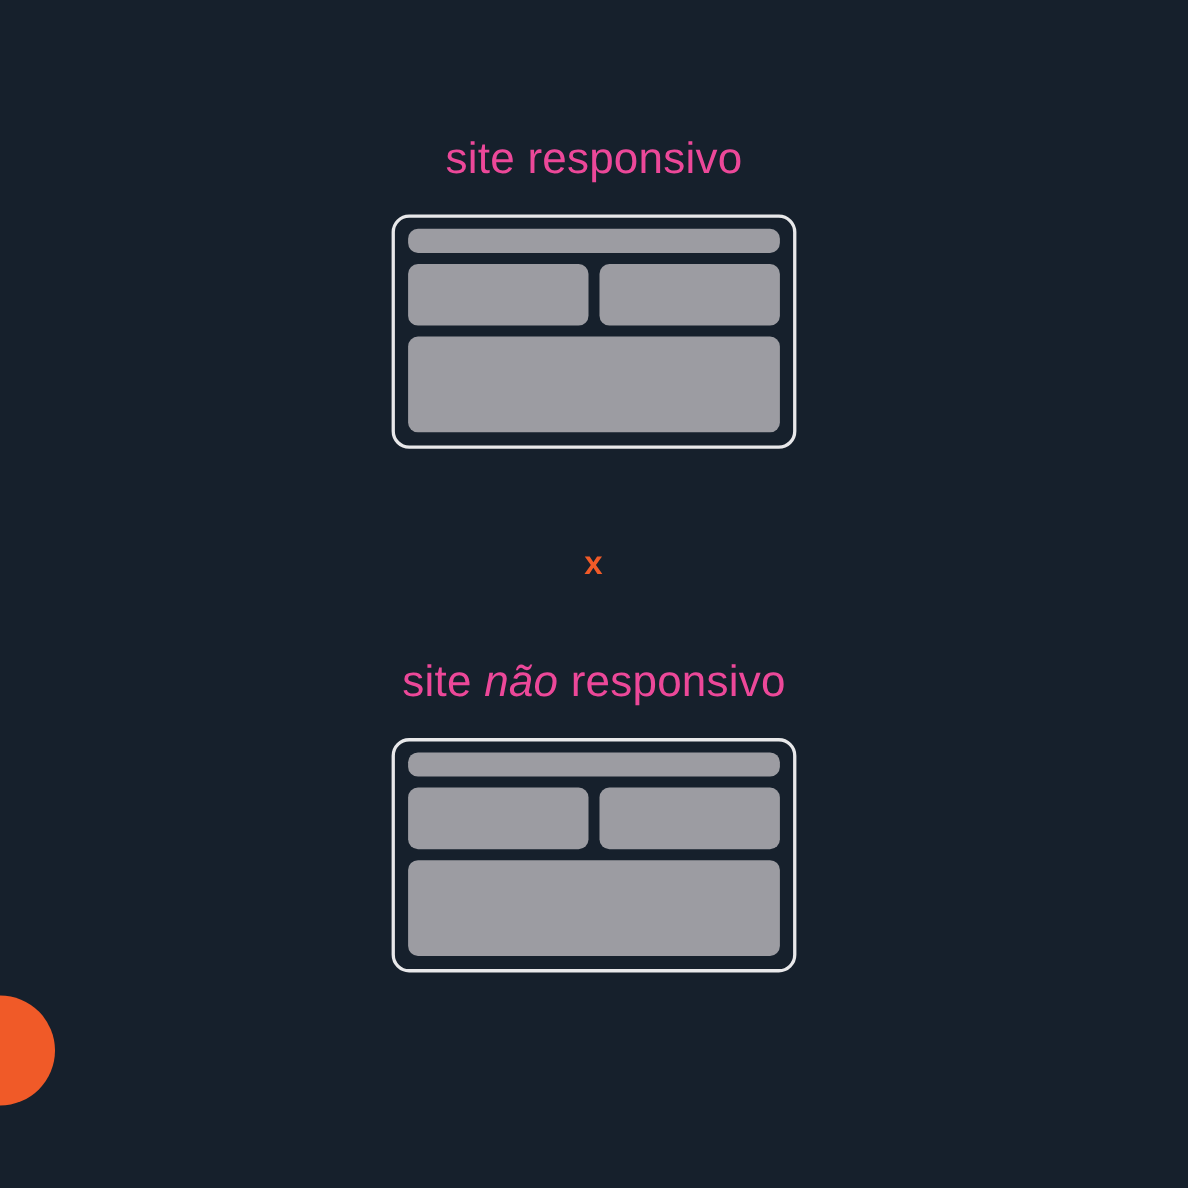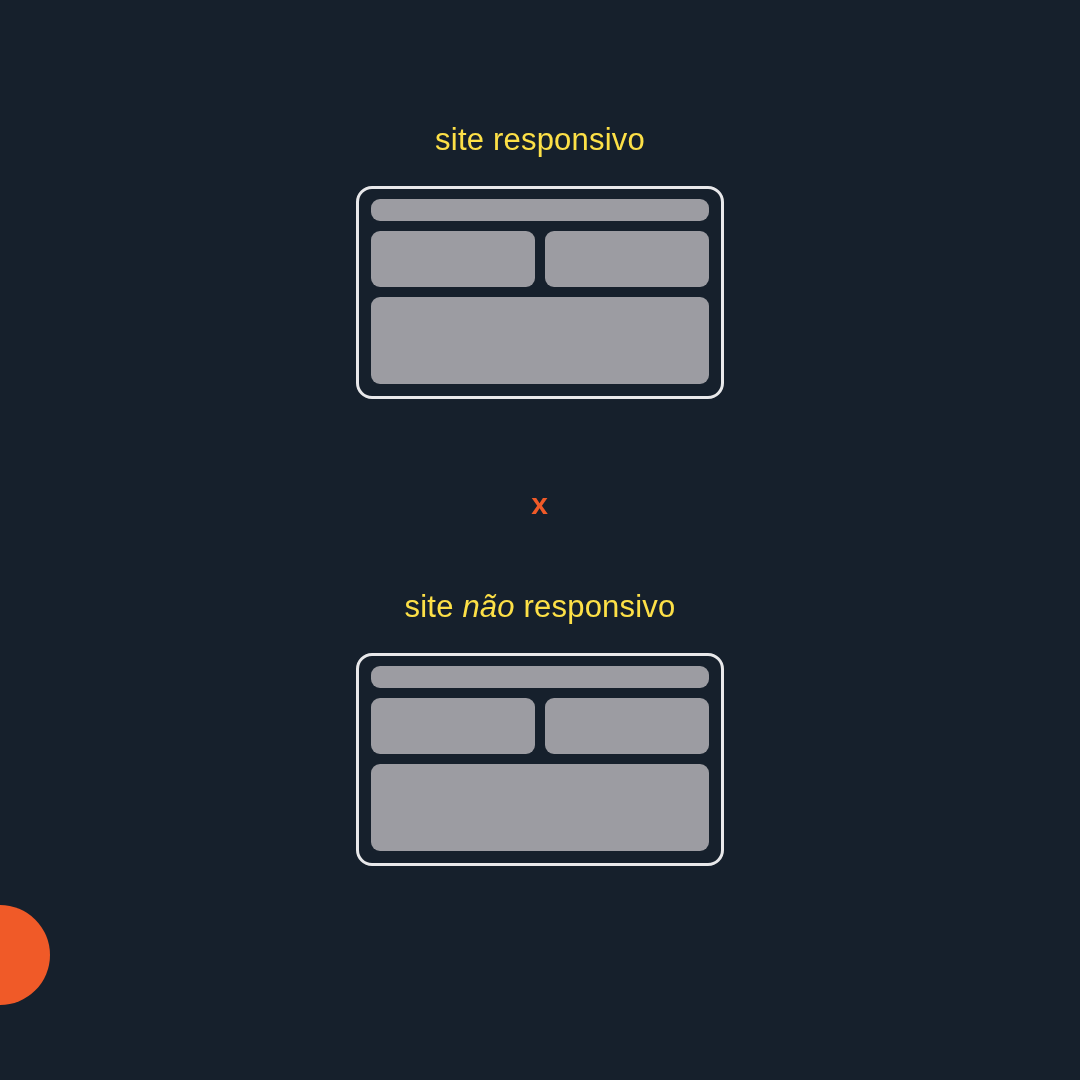--- a/index.html
+++ b/index.html
@@ -13,22 +13,22 @@
   }
   .container {
     width: 100%;
     height: 100%;
     display: flex;
     flex-direction: column;
     align-items: center;
     padding-top: 122px;
   }
   .heading {
-    color: #fde047;
-    font-size: 31px;
+    color: #ec4899;
+    font-size: 40px;
     font-weight: 400;
     text-align: center;
     letter-spacing: 0.2px;
   }
   .heading .italic {
     font-style: italic;
     letter-spacing: 0.2px;
     text-align: center;
   }
   .separator {

